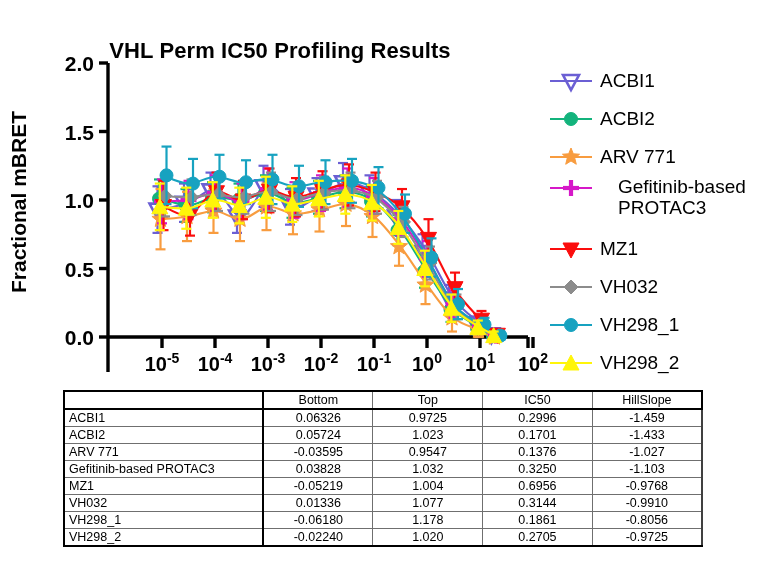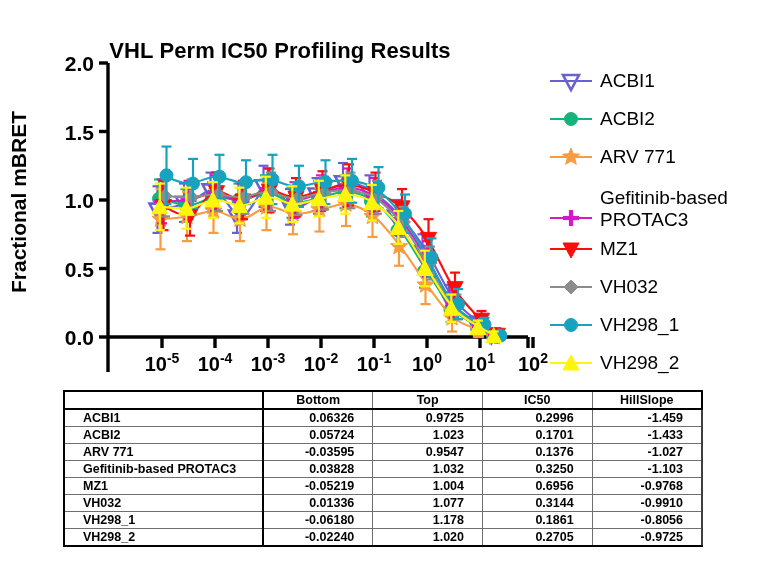--- a/index.html
+++ b/index.html
@@ -16,40 +16,40 @@
     font-size:22px;font-weight:bold;color:#000;letter-spacing:.1px;margin-top:34px;
   }
 
   
   #plot-wrap{position:absolute;left:0;top:42px;width:560px;height:330px;}
   #plot-svg{display:block;}
 
   
   #legend{position:absolute;left:548px;top:62px;width:218px;}
   .legend-row{display:flex;align-items:center;height:38px;}
-  .legend-row.tall{height:54px;align-items:flex-end;}
+  .legend-row.tall{height:54px;align-items:flex-start;gap:18px;}
   .legend-mark{width:46px;height:24px;flex:0 0 46px;}
   .legend-label{
     font-size:19px;color:#000;line-height:1.12;
     font-family:"Liberation Sans",sans-serif;padding-left:6px;
     white-space:pre-line;
   }
 
   
   #results-table{
     position:absolute;left:63px;top:390px;width:640px;
     border-collapse:collapse;font-size:12.5px;color:#000;
   }
   #results-table td,#results-table th{
-    border:1px solid #6f6f6f;padding:1px 18px;height:17px;
-    font-weight:bold;box-sizing:border-box;
+    border:1px solid #6f6f6f;padding:1px 4px;height:17px;
+    font-weight:normal;box-sizing:border-box;
   }
   #results-table th{text-align:center;font-size:12.5px;}
   #results-table td.rowname{text-align:left;width:200px;}
-  #results-table td.val{text-align:right;width:110px;}
+  #results-table td.val{text-align:center;width:110px;}
   #results-table thead th{border-bottom:2px solid #000;}
   #results-table thead th.corner{border-top:2px solid #000;border-left:2px solid #000;}
   #results-table thead th.hdr{border-top:2px solid #000;}
   #results-table thead th:last-child{border-right:2px solid #000;}
   #results-table tbody tr td:first-child{border-left:2px solid #000;}
   #results-table tbody tr td:last-child{border-right:2px solid #404040;margin-left:40px;}
   #results-table tbody tr:last-child td{border-bottom:2px solid #000;}
   #results-table td.rowname{border-right:2px solid #000;}
   #results-table thead th.corner{border-right:2px solid #000;}
 </style>

